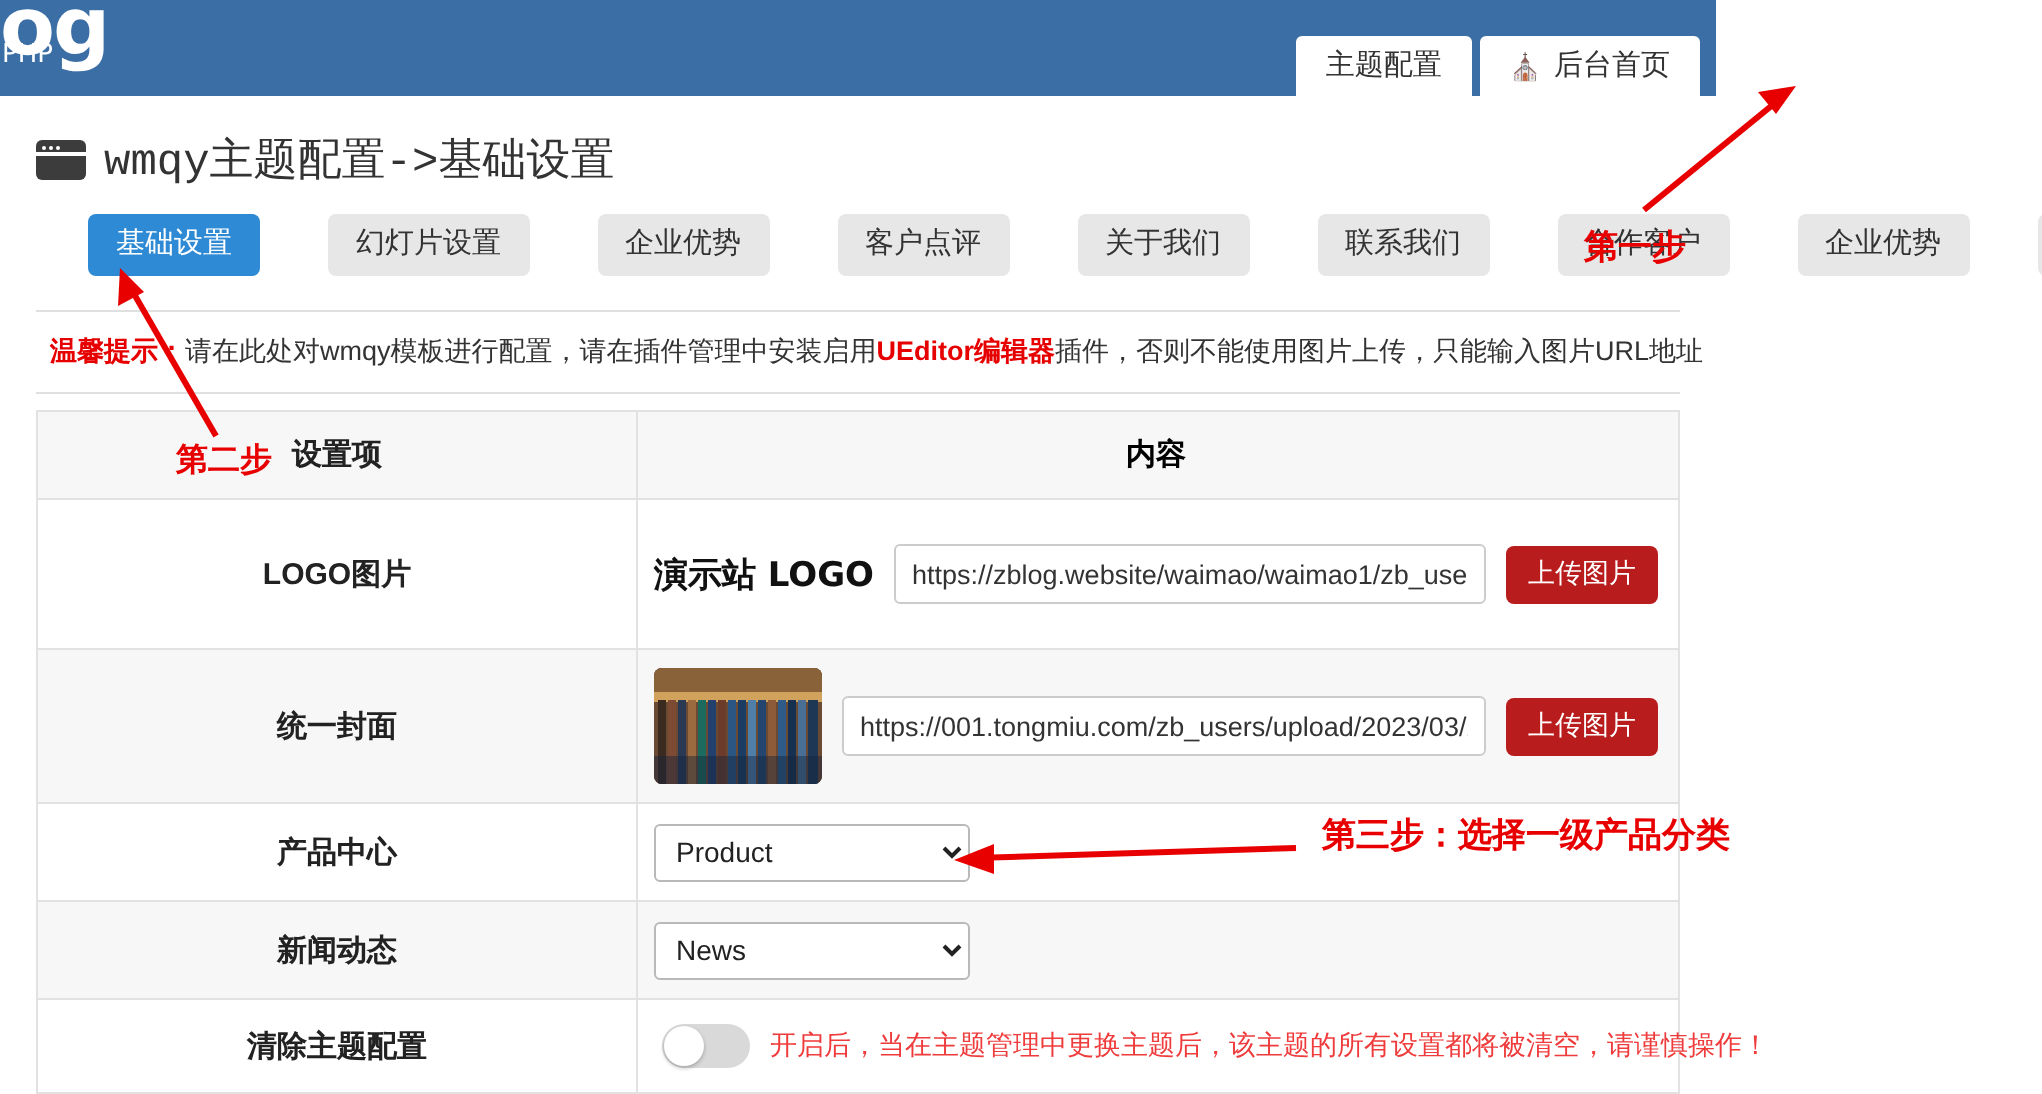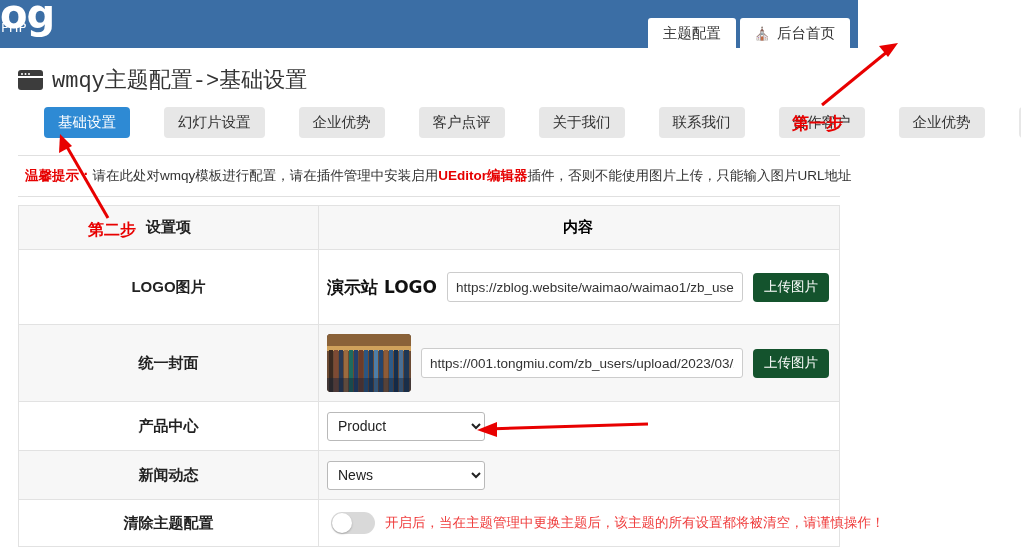--- a/index.html
+++ b/index.html
@@ -197,21 +197,21 @@
     border: 1px solid #cccccc;
     border-radius: 3px;
     padding: 3px 8px;
     font-size: 13.5px;
     color: #333333;
     background: #ffffff;
     font-family: "Liberation Sans", sans-serif;
   }
   .btn-up {
     flex: 0 0 auto;
-    background: #14532d;
+    background: #b91c1c;
     color: #ffffff;
     font-size: 13.5px;
     padding: 7px 11px;
     border: none;
     border-radius: 4px;
     white-space: nowrap;
     font-family: "Liberation Sans", sans-serif;
     line-height: 1.1;
   }
   .sel {
@@ -406,14 +406,15 @@
     </g>
 
     <g>
       <line x1="648" y1="424" x2="487" y2="429" stroke="#e80000" stroke-width="3"></line>
       <polygon points="477,430 497,422 497,437" fill="#e80000"></polygon>
     </g>
   </svg>
 
   <div class="anno anno-step1">第一步</div>
   <div class="anno anno-step2">第二步</div>
+  <div class="anno anno-step3">第三步：选择一级产品分类</div>
 
 </div>
 
 </body></html>

